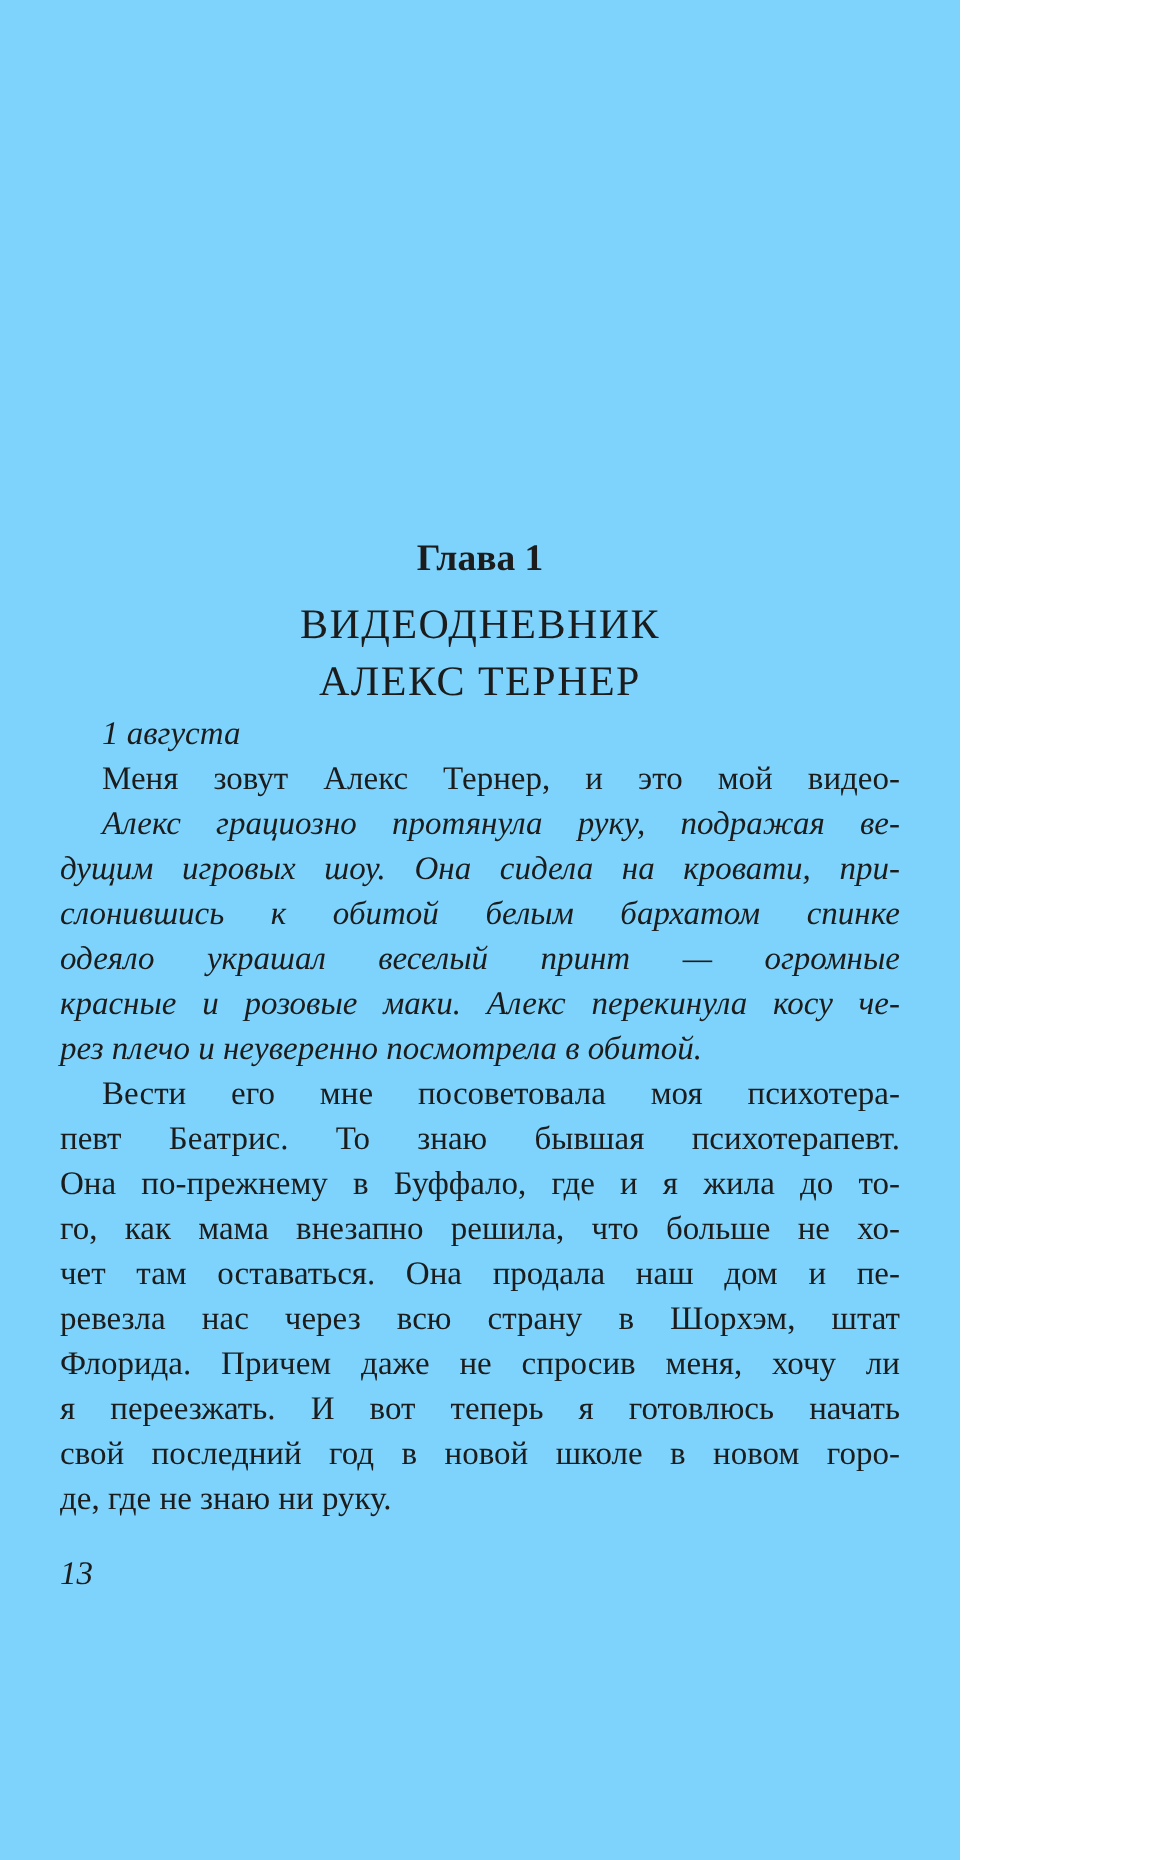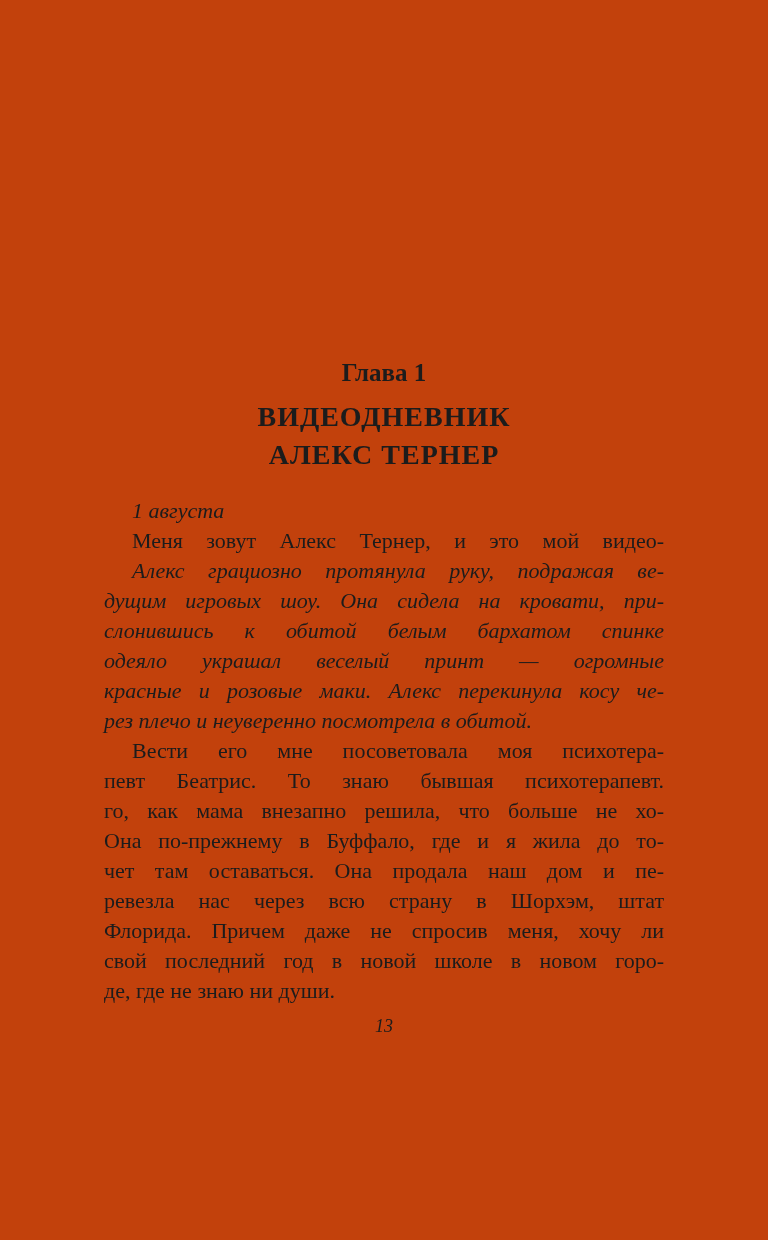--- a/index.html
+++ b/index.html
@@ -2,23 +2,23 @@
 <html><head>
 <meta charset="utf-8">
 <style>
   html, body {
     margin: 0;
     padding: 0;
     background: #ffffff;
   }
   .page {
     position: relative;
-    width: 768px;
+    width: 640px;
     height: 1240px;
-    background: #c2410c;
+    background: #7dd3fc;
     color: #1c1c1c;
     font-family: "Liberation Serif", "DejaVu Serif", serif;
     overflow: hidden;
     box-sizing: border-box;
   }
   .content {
     box-sizing: border-box;
     width: 560px;
     margin: 0 auto;
     padding-top: 358px;
@@ -29,44 +29,43 @@
   .chapter-label {
     font-weight: bold;
     font-size: 25px;
     line-height: 30px;
     margin-bottom: 10px;
   }
   .title-line {
     font-size: 28px;
     line-height: 38px;
     letter-spacing: 1px;
-    font-weight: bold;
+    font-weight: normal;
   }
   .paragraphs {
-    margin-top: 22px;
     font-size: 22px;
     line-height: 30px;
   }
   .para { margin: 0; }
   .para.italic { font-style: italic; }
   .line {
     text-align: justify;
     text-align-last: justify;
   }
   .line.last {
     text-align-last: left;
   }
   .line.indent {
     text-indent: 28px;
   }
   .page-number {
-    margin-top: 5px;
-    text-align: center;
+    margin-top: 20px;
+    text-align: left;
     font-style: italic;
-    font-size: 18px;
+    font-size: 22px;
     line-height: 30px;
   }
 </style>
 </head>
 <body>
 
 <div class="page">
   <div class="content">
 
     <div class="heading">
@@ -86,26 +85,27 @@
           <div class="line indent">Алекс грациозно протянула руку, подражая ве-</div>
           <div class="line">дущим игровых шоу. Она сидела на кровати, при-</div>
           <div class="line">слонившись к обитой белым бархатом спинке</div>
           <div class="line">одеяло украшал веселый принт — огромные</div>
           <div class="line">красные и розовые маки. Алекс перекинула косу че-</div>
           <div class="line last">рез плечо и неуверенно посмотрела в обитой.</div>
         </div>
         <div class="para">
           <div class="line indent">Вести его мне посоветовала моя психотера-</div>
           <div class="line">певт Беатрис. То знаю бывшая психотерапевт.</div>
+          <div class="line">Она по-прежнему в Буффало, где и я жила до то-</div>
           <div class="line">го, как мама внезапно решила, что больше не хо-</div>
-          <div class="line">Она по-прежнему в Буффало, где и я жила до то-</div>
           <div class="line">чет там оставаться. Она продала наш дом и пе-</div>
           <div class="line">ревезла нас через всю страну в Шорхэм, штат</div>
           <div class="line">Флорида. Причем даже не спросив меня, хочу ли</div>
+          <div class="line">я переезжать. И вот теперь я готовлюсь начать</div>
           <div class="line">свой последний год в новой школе в новом горо-</div>
-          <div class="line last">де, где не знаю ни души.</div>
+          <div class="line last">де, где не знаю ни руку.</div>
         </div>
       </div>
 
     <div class="page-number">13</div>
 
   </div>
 </div>
 
 </body></html>

